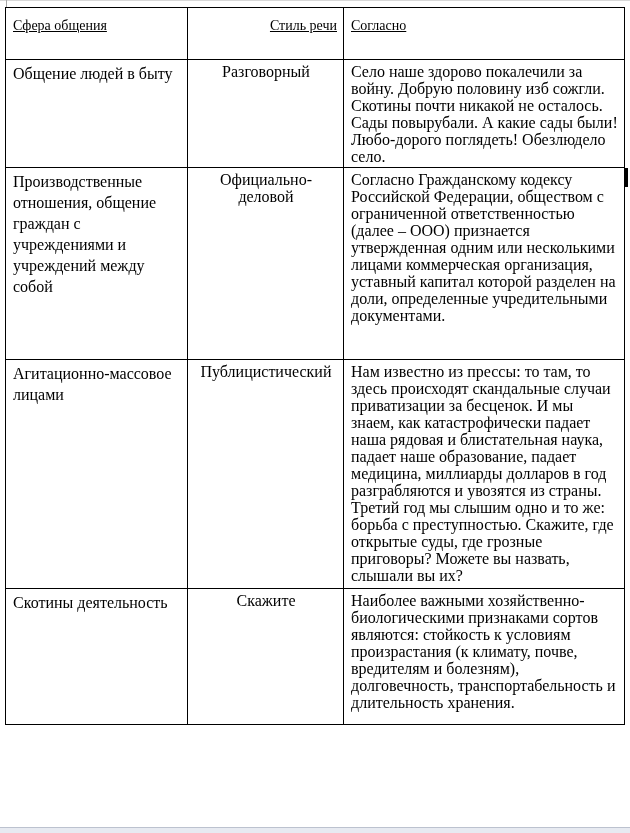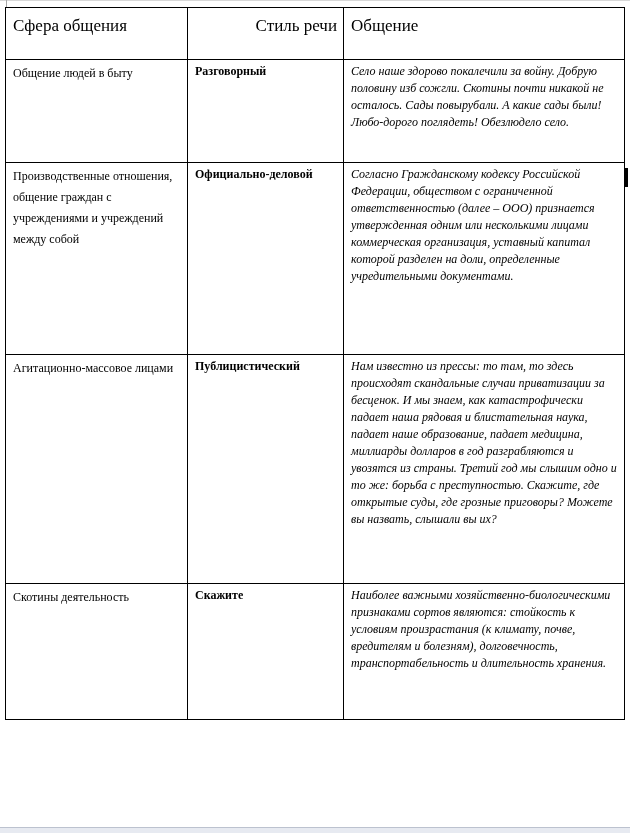--- a/index.html
+++ b/index.html
@@ -32,47 +32,48 @@
     position: absolute;
     left: 5px; top: 7px;
     width: 619px;
     border-collapse: collapse;
     table-layout: fixed;
   }
   .doc-table th, .doc-table td {
     border: 1px solid #000000;
     vertical-align: top;
     padding: 2px 6px 2px 7px;
-    font-size: 12px;
+    font-size: 16px;
     line-height: 17px;
     overflow: hidden;
   }
   .doc-table th {
     font-weight: normal;
-    font-size: 17px;
+    font-size: 14px;
     line-height: 23px;
     padding-top: 6px;
     text-align: left;
+    text-decoration: underline;
   }
   .col-sphere { width: 182px; }
   .col-style  { width: 156px; }
   .col-examples { width: 281px; }
 
   th.h-style { text-align: right; }
 
   tr.row-header  { height: 52px; }
   tr.row-1 { height: 103px; }
   tr.row-2 { height: 192px; }
   tr.row-3 { height: 229px; }
   tr.row-4 { height: 136px; }
   tr.row-5 { height: 142px; }
 
   td.cell-sphere { line-height: 21px; padding-top: 3px; }
-  td.cell-style  { padding-top: 3px; font-weight: bold; }
-  td.cell-example { padding-top: 3px; font-style: italic; }
+  td.cell-style  { text-align: center; padding-top: 3px; }
+  td.cell-example { padding-top: 3px; }
 
   .doc-table p {
     margin: 0;
   }
   .doc-table p.para {
     margin: 0 0 12px 0;
   }
   .doc-table p.para:last-child {
     margin-bottom: 0;
   }
@@ -102,21 +103,21 @@
 <table class="doc-table">
   <colgroup>
     <col class="col-sphere">
     <col class="col-style">
     <col class="col-examples">
   </colgroup>
   <thead>
     <tr class="row-header">
       <th class="h-sphere">Сфера общения</th>
       <th class="h-style">Стиль речи</th>
-      <th class="h-examples">Общение</th>
+      <th class="h-examples">Согласно</th>
     </tr>
   </thead>
   <tbody>
     <tr class="row-1">
       <td class="cell-sphere">
           <p>Общение людей в быту</p>
         </td>
       <td class="cell-style">
           <p>Разговорный</p>
         </td>

